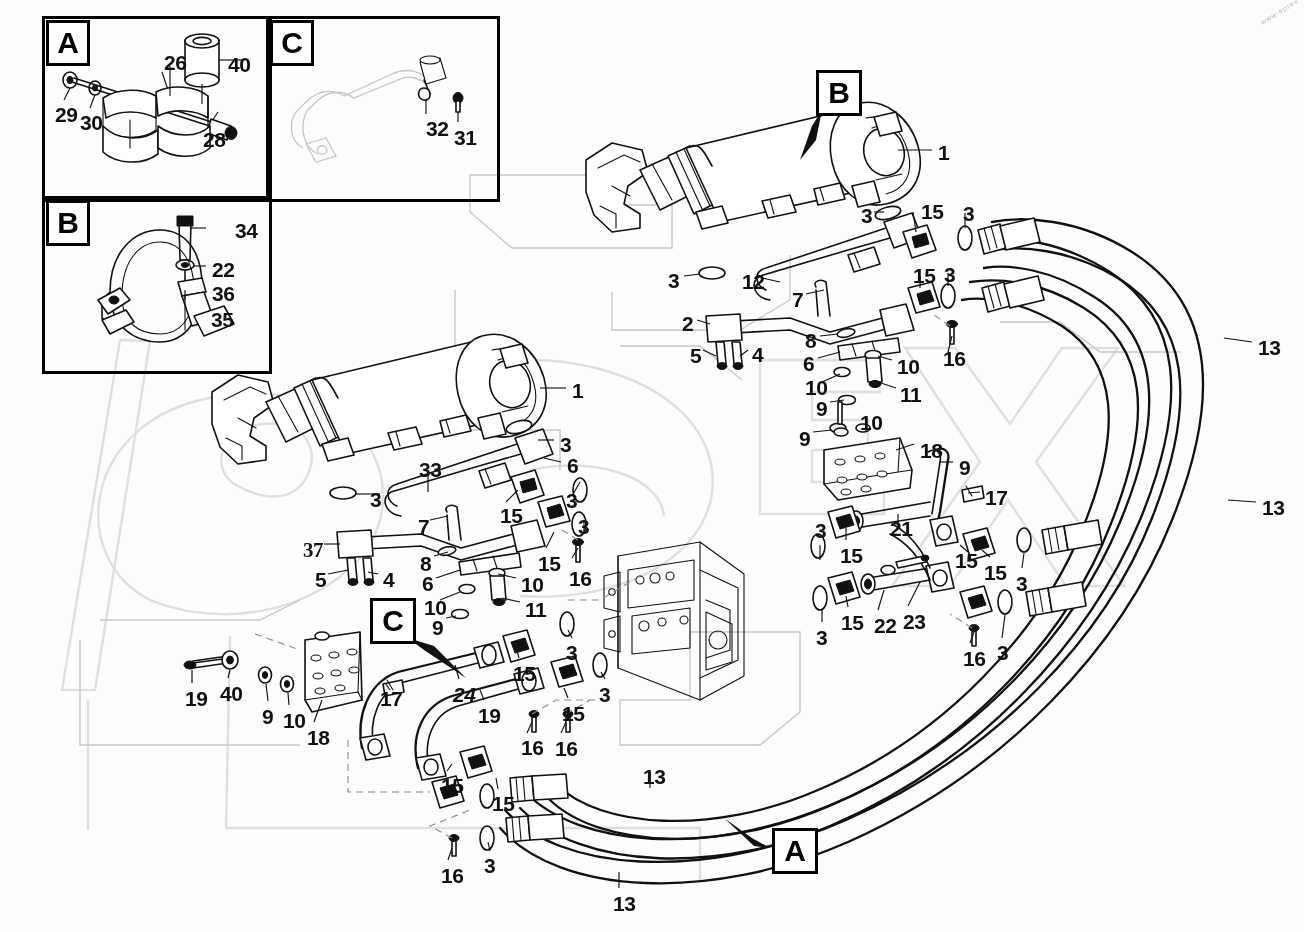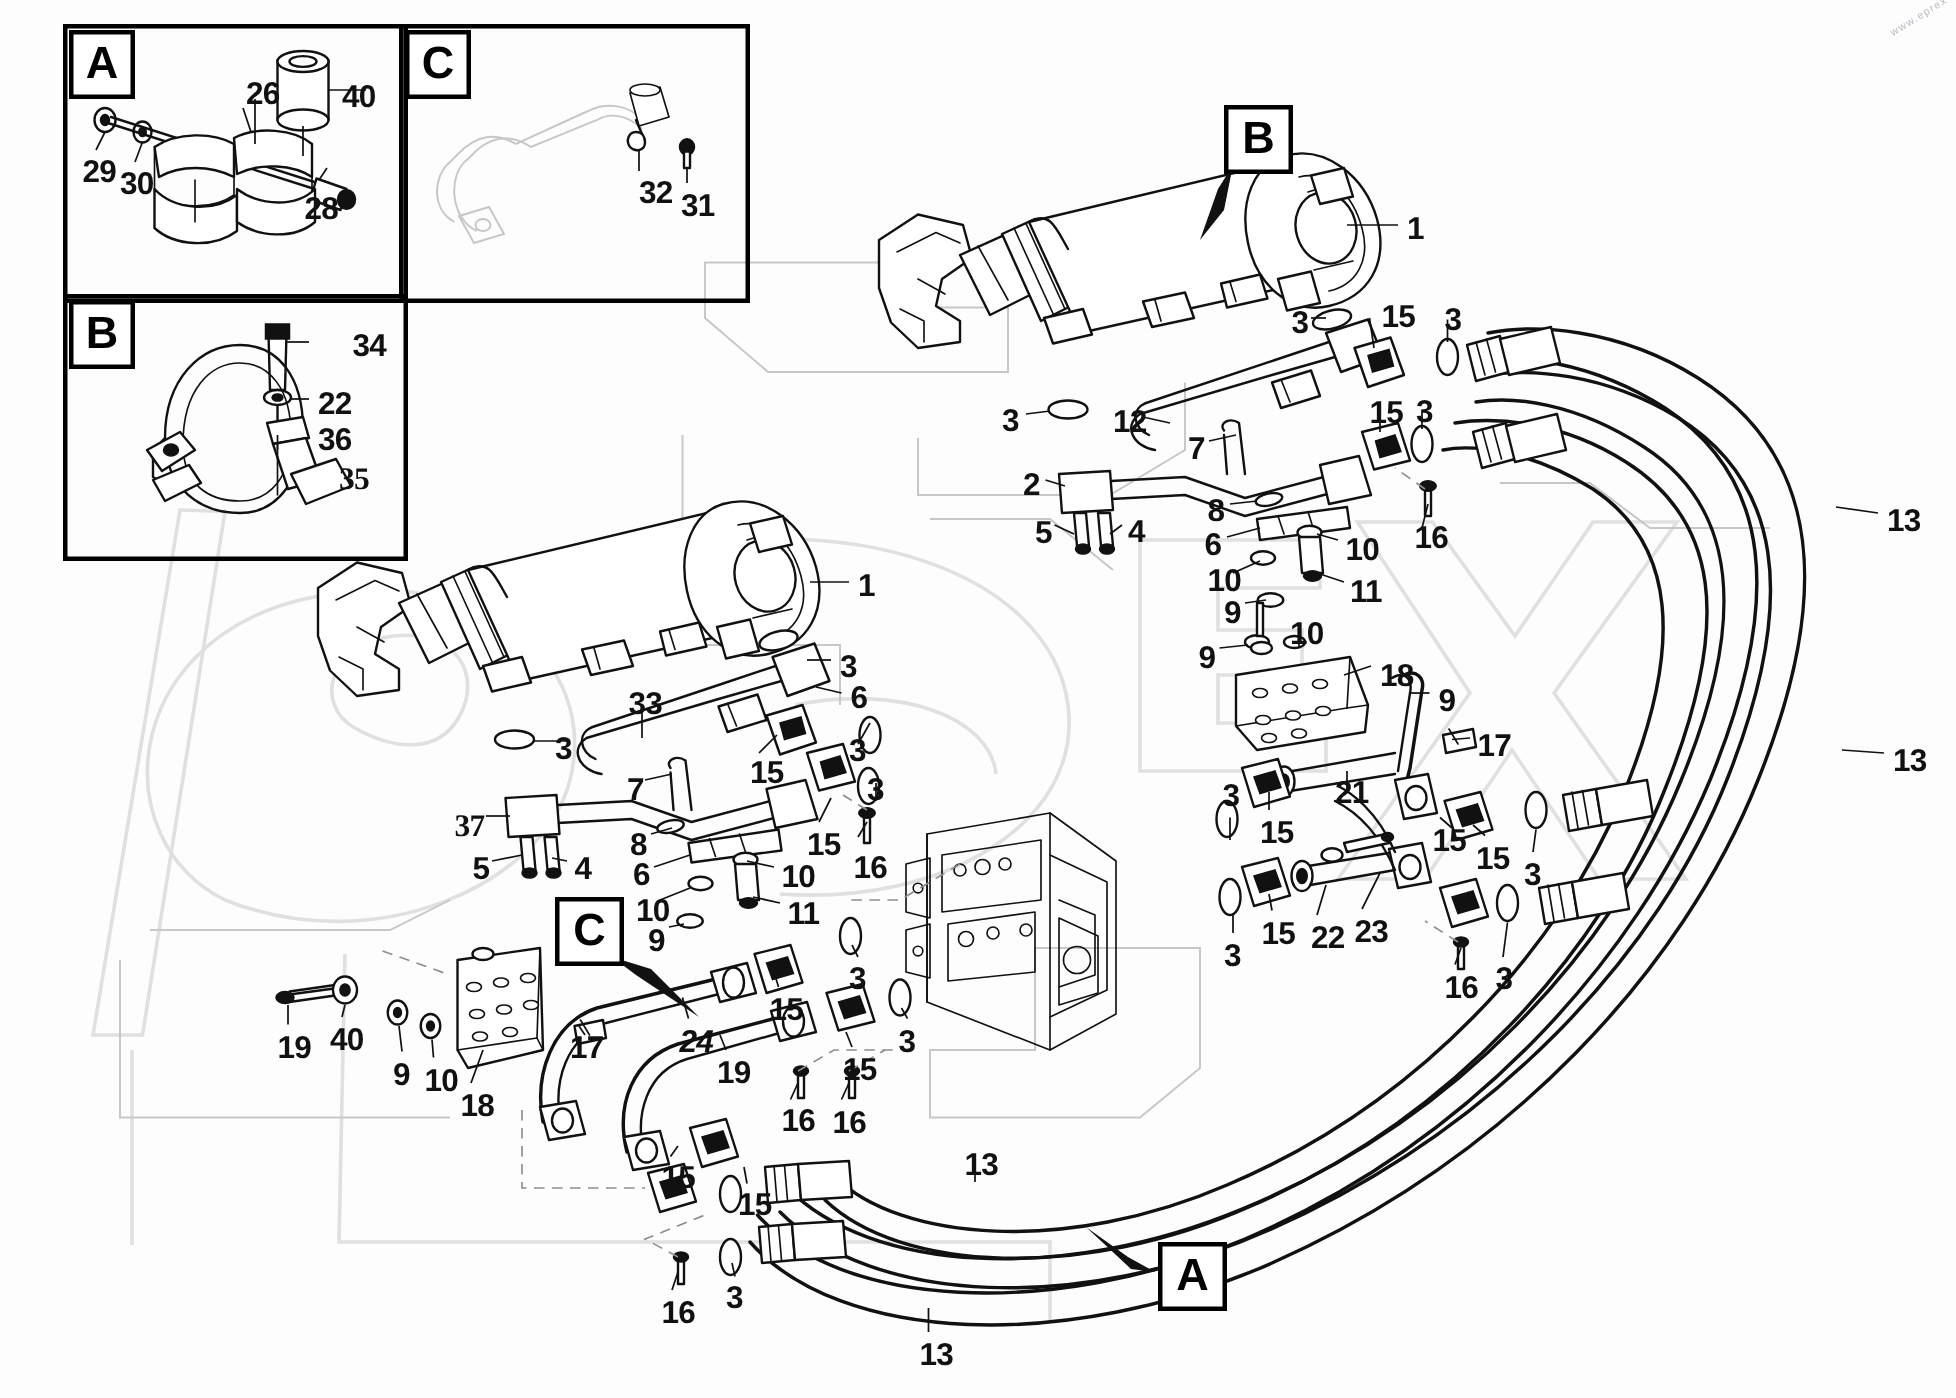--- a/index.html
+++ b/index.html
@@ -665,21 +665,21 @@
       <div class="cal" style="left: 55px; top: 104px;">29</div>
       <div class="cal" style="left: 80px; top: 112px;">30</div>
       <div class="cal" style="left: 164px; top: 52px;">26</div>
       <div class="cal" style="left: 228px; top: 54px;">40</div>
       <div class="cal" style="left: 203px; top: 129px;">28</div>
       <div class="cal" style="left: 426px; top: 118px;">32</div>
       <div class="cal" style="left: 454px; top: 127px;">31</div>
       <div class="cal" style="left: 212px; top: 220px; margin-left: 23px;">34</div>
       <div class="cal" style="left: 212px; top: 259px;">22</div>
       <div class="cal" style="left: 212px; top: 283px;">36</div>
-      <div class="cal" style="left: 226px; top: 309px; font-family: Liberation Serif, serif;">35</div>
+      <div class="cal" style="left: 211px; top: 309px;">35</div>
       <div class="cal" style="left: 938px; top: 142px;">1</div>
       <div class="cal" style="left: 861px; top: 205px;">3</div>
       <div class="cal" style="left: 921px; top: 201px;">15</div>
       <div class="cal" style="left: 963px; top: 203px;">3</div>
       <div class="cal" style="left: 668px; top: 270px;">3</div>
       <div class="cal" style="left: 742px; top: 271px;">12</div>
       <div class="cal" style="left: 792px; top: 289px;">7</div>
       <div class="cal" style="left: 913px; top: 265px;">15</div>
       <div class="cal" style="left: 944px; top: 264px;">3</div>
       <div class="cal" style="left: 682px; top: 313px;">2</div>

